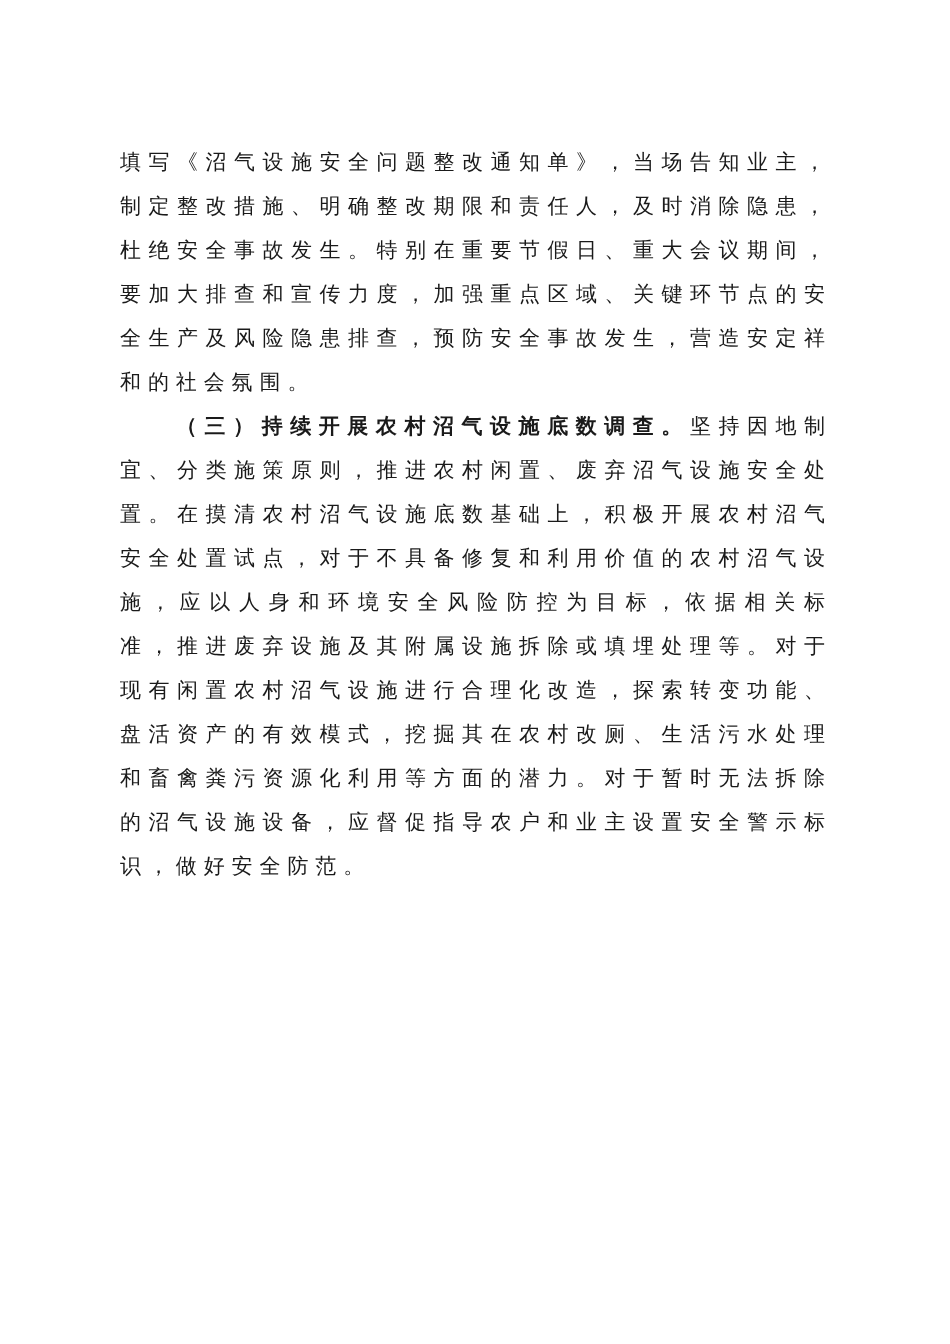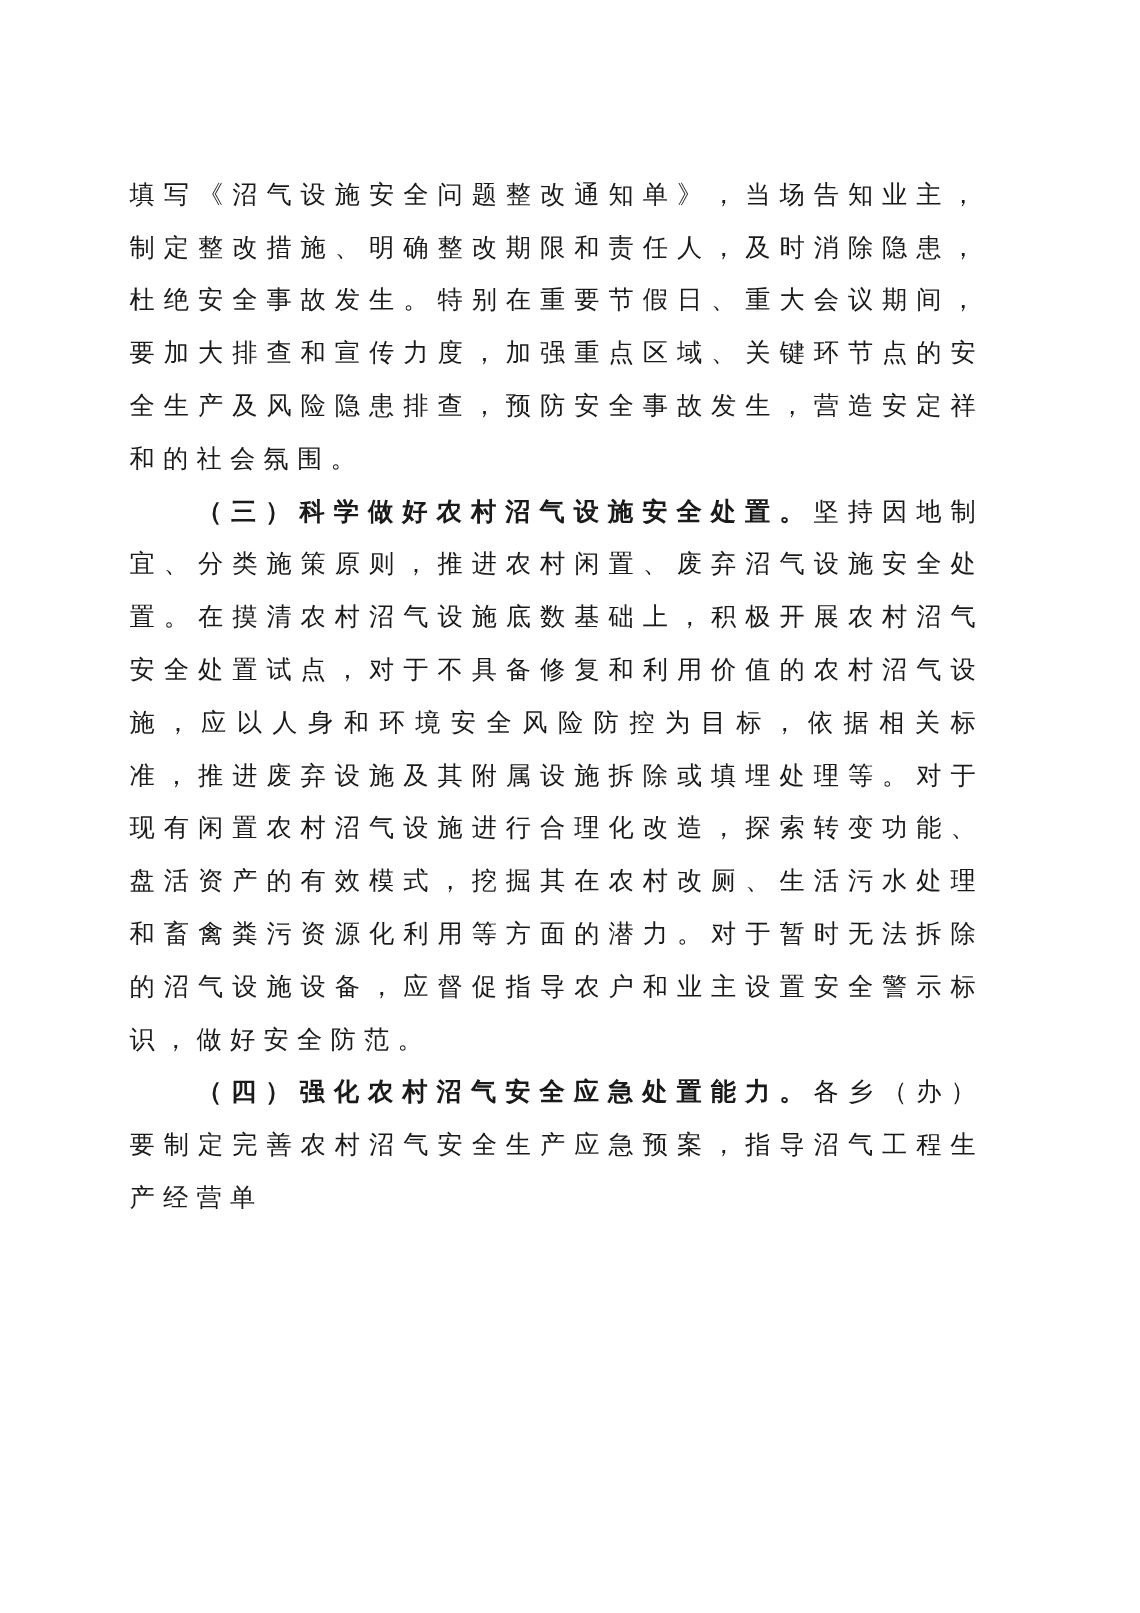--- a/index.html
+++ b/index.html
@@ -10,21 +10,21 @@
     body {
       width: 950px;
       height: 1344px;
       position: relative;
       overflow: hidden;
       font-family: "DejaVu Serif", "Liberation Serif", serif;
       color: #1a1a1a;
     }
     .page {
       position: absolute;
-      left: 108px;
+      left: 120px;
       top: 140px;
       width: 712px;
     }
     .para {
       margin: 0;
       font-size: 21px;
       line-height: 44px;
       letter-spacing: 6.9px;
       text-align: justify;
       text-align-last: left;
@@ -38,18 +38,15 @@
     }
   </style>
 </head>
 <body>
 
 <div class="page">
   <p class="para">
     <span class="heading-lead"></span><span>填写《沼气设施安全问题整改通知单》，当场告知业主，制定整改措施、明确整改期限和责任人，及时消除隐患，杜绝安全事故发生。特别在重要节假日、重大会议期间，要加大排查和宣传力度，加强重点区域、关键环节点的安全生产及风险隐患排查，预防安全事故发生，营造安定祥和的社会氛围。</span>
   </p>
   <p class="para indent">
-    <span class="heading-lead">（三）科学做好农村沼气设施安全处置。</span><span>坚持因地制宜、分类施策原则，推进农村闲置、废弃沼气设施安全处置。在摸清农村沼气设施底数基础上，积极开展农村沼气安全处置试点，对于不具备修复和利用价值的农村沼气设施，应以人身和环境安全风险防控为目标，依据相关标准，推进废弃设施及其附属设施拆除或填埋处理等。对于现有闲置农村沼气设施进行合理化改造，探索转变功能、盘活资产的有效模式，挖掘其在农村改厕、生活污水处理和畜禽粪污资源化利用等方面的潜力。对于暂时无法拆除的沼气设施设备，应督促指导农户和业主设置安全警示标识，做好安全防范。</span>
-  </p>
-  <p class="para indent">
-    <span class="heading-lead">（四）强化农村沼气安全应急处置能力。</span><span>各乡（办）要制定完善农村沼气安全生产应急预案，指导沼气工程生产经营单</span>
+    <span class="heading-lead">（三）持续开展农村沼气设施底数调查。</span><span>坚持因地制宜、分类施策原则，推进农村闲置、废弃沼气设施安全处置。在摸清农村沼气设施底数基础上，积极开展农村沼气安全处置试点，对于不具备修复和利用价值的农村沼气设施，应以人身和环境安全风险防控为目标，依据相关标准，推进废弃设施及其附属设施拆除或填埋处理等。对于现有闲置农村沼气设施进行合理化改造，探索转变功能、盘活资产的有效模式，挖掘其在农村改厕、生活污水处理和畜禽粪污资源化利用等方面的潜力。对于暂时无法拆除的沼气设施设备，应督促指导农户和业主设置安全警示标识，做好安全防范。</span>
   </p>
 </div>
 
 </body></html>

